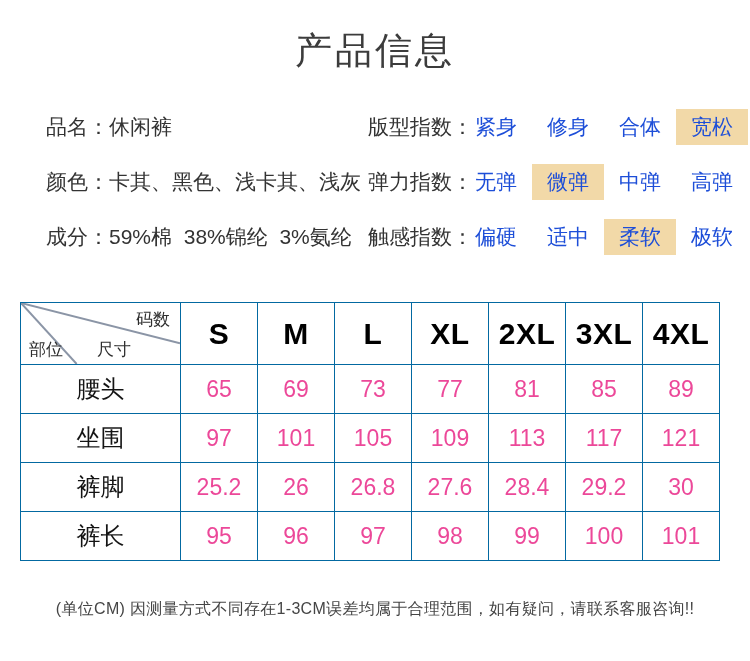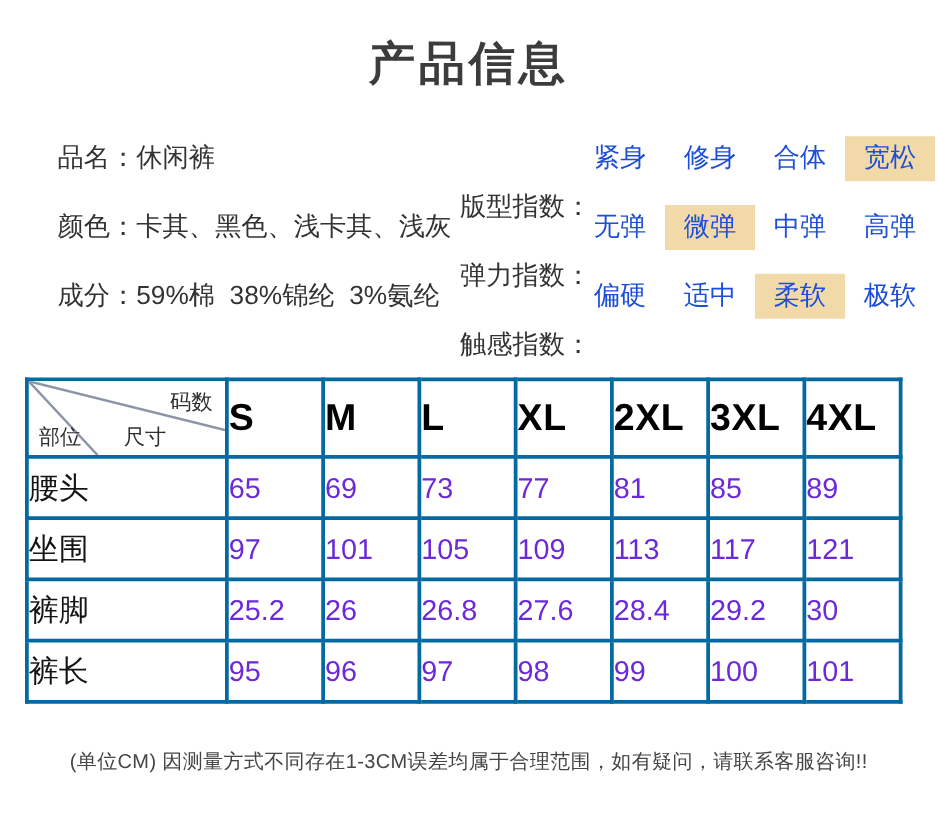--- a/index.html
+++ b/index.html
@@ -3,50 +3,50 @@
 <meta charset="utf-8">
 <style>
   * { margin:0; padding:0; box-sizing:border-box; }
   html,body { background:#ffffff; }
   body {
     width:750px; height:661px; position:relative; overflow:hidden;
     font-family:"Liberation Sans", sans-serif; color:#333;
   }
   .page-title {
     position:absolute; top:26px; left:0; width:750px;
-    text-align:center; font-size:37px; font-weight:bold;
+    text-align:center; font-size:37px; font-weight:normal;
     color:#3c3c3c; letter-spacing:3px;
   }
   .info-row { position:absolute; left:16px; width:750px; height:38px; }
   .row-1 { top:108px; } .row-2 { top:163px; } .row-3 { top:218px; }
   .attr {
     position:absolute; left:30px; top:0; height:38px; line-height:38px;
     font-size:21px; color:#333; white-space:pre;
   }
   .index-group { position:absolute; left:352px; top:0; height:38px; }
-  .index-label { position:absolute; left:0; top:0; height:38px; line-height:38px; font-size:21px; color:#333; white-space:pre;margin-top:39px; }
+  .index-label { position:absolute; left:0; top:0; height:38px; line-height:38px; font-size:21px; color:#333; white-space:pre; }
   .options { position:absolute; left:92px; top:1px; display:flex; height:36px; }
   .option {
     width:72px; height:36px; line-height:36px; text-align:center;
     font-size:21px; color:#1d4ed8; white-space:pre;
   }
   .option.hl { background:var(--hl, #f2d9a8); }
   .size-table {
     position:absolute; left:20px; top:302px;
     border-collapse:collapse; table-layout:fixed;
   }
   .size-table td {
-    border:3px solid #0369a1; text-align:left; vertical-align:middle; padding:0;
+    border:1px solid #0369a1; text-align:center; vertical-align:middle; padding:0;
     background:#fff;
   }
   .head-row td { height:62px; }
   .data-row td { height:49px;border-radius:19px; }
   .size-head { font-size:30px; font-weight:bold; color:#000; letter-spacing:0.5px; }
   .row-label { font-size:24px; color:#141414; }
-  .cell-val { font-size:23px; color:#6d28d9;margin-left:17px; }
+  .cell-val { font-size:23px; color:#ec4899;margin-left:17px; }
   .corner-cell { position:relative; }
   .corner-cell svg { position:absolute; left:0; top:0; width:100%; height:100%; display:block; }
   .corner-label { position:absolute; font-size:17px; color:#2e2e2e; line-height:1; }
   .corner-top-right { top:8px; right:10px; }
   .corner-bottom-left { bottom:6px; left:8px; }
   .corner-bottom-center { bottom:6px; left:76px; }
   .footer-note {
     position:absolute; top:599px; left:0; width:750px; text-align:center;
     font-size:16px; color:#454545; letter-spacing:0.3px;
   }

